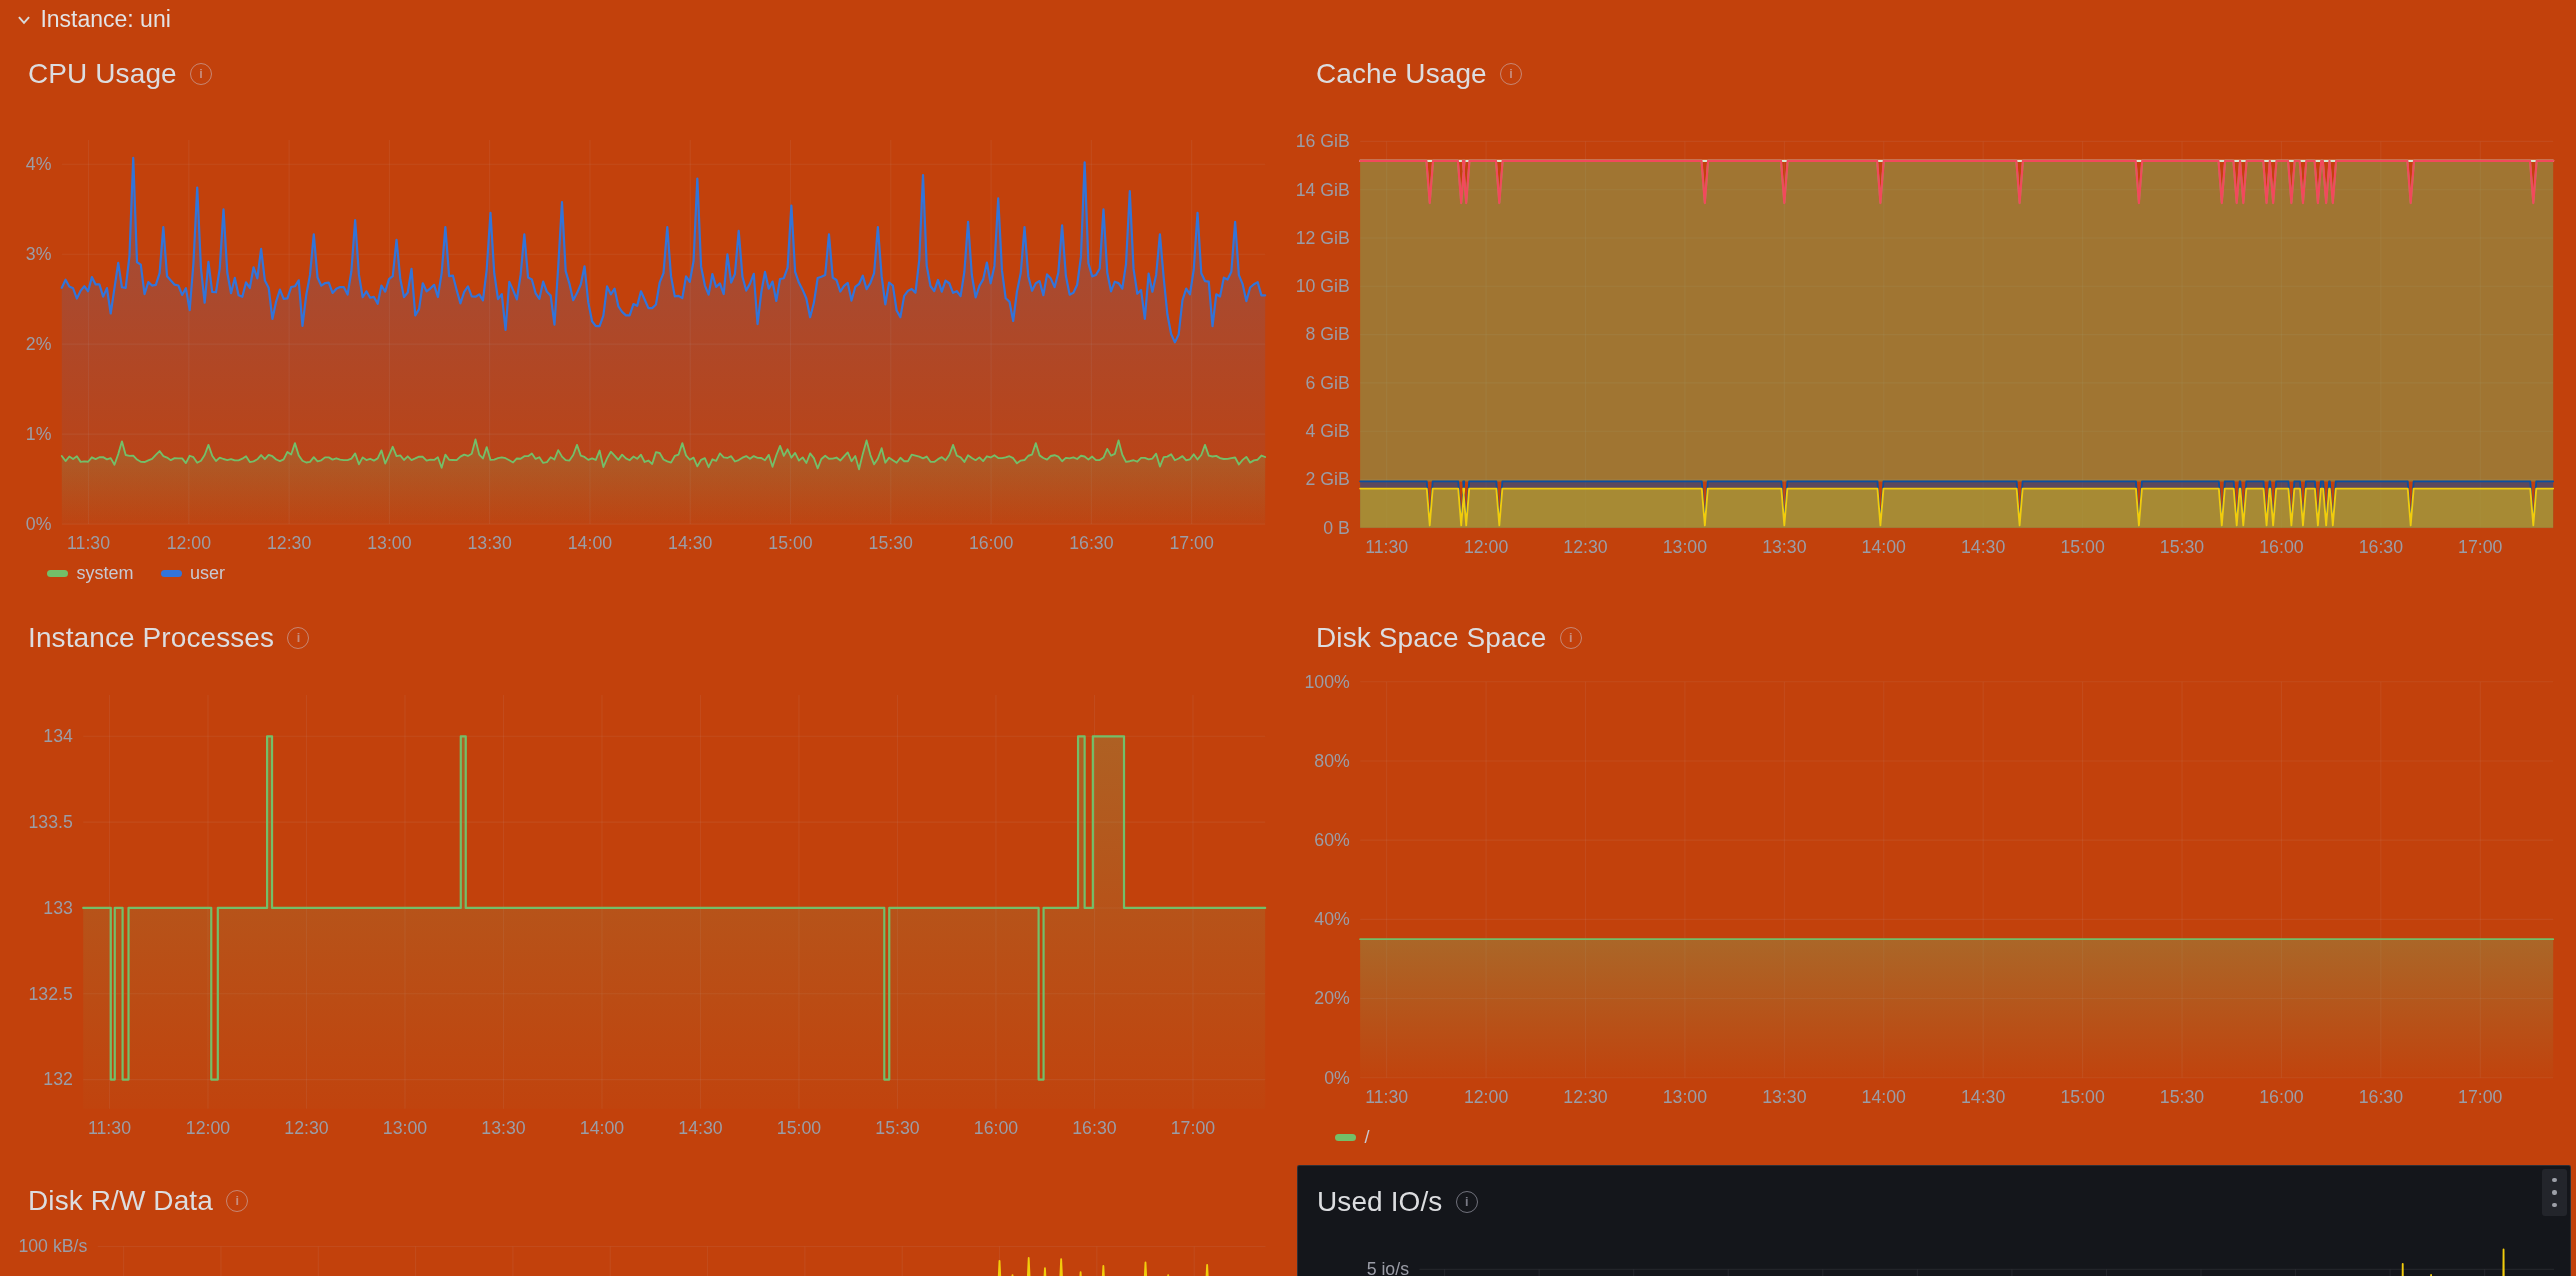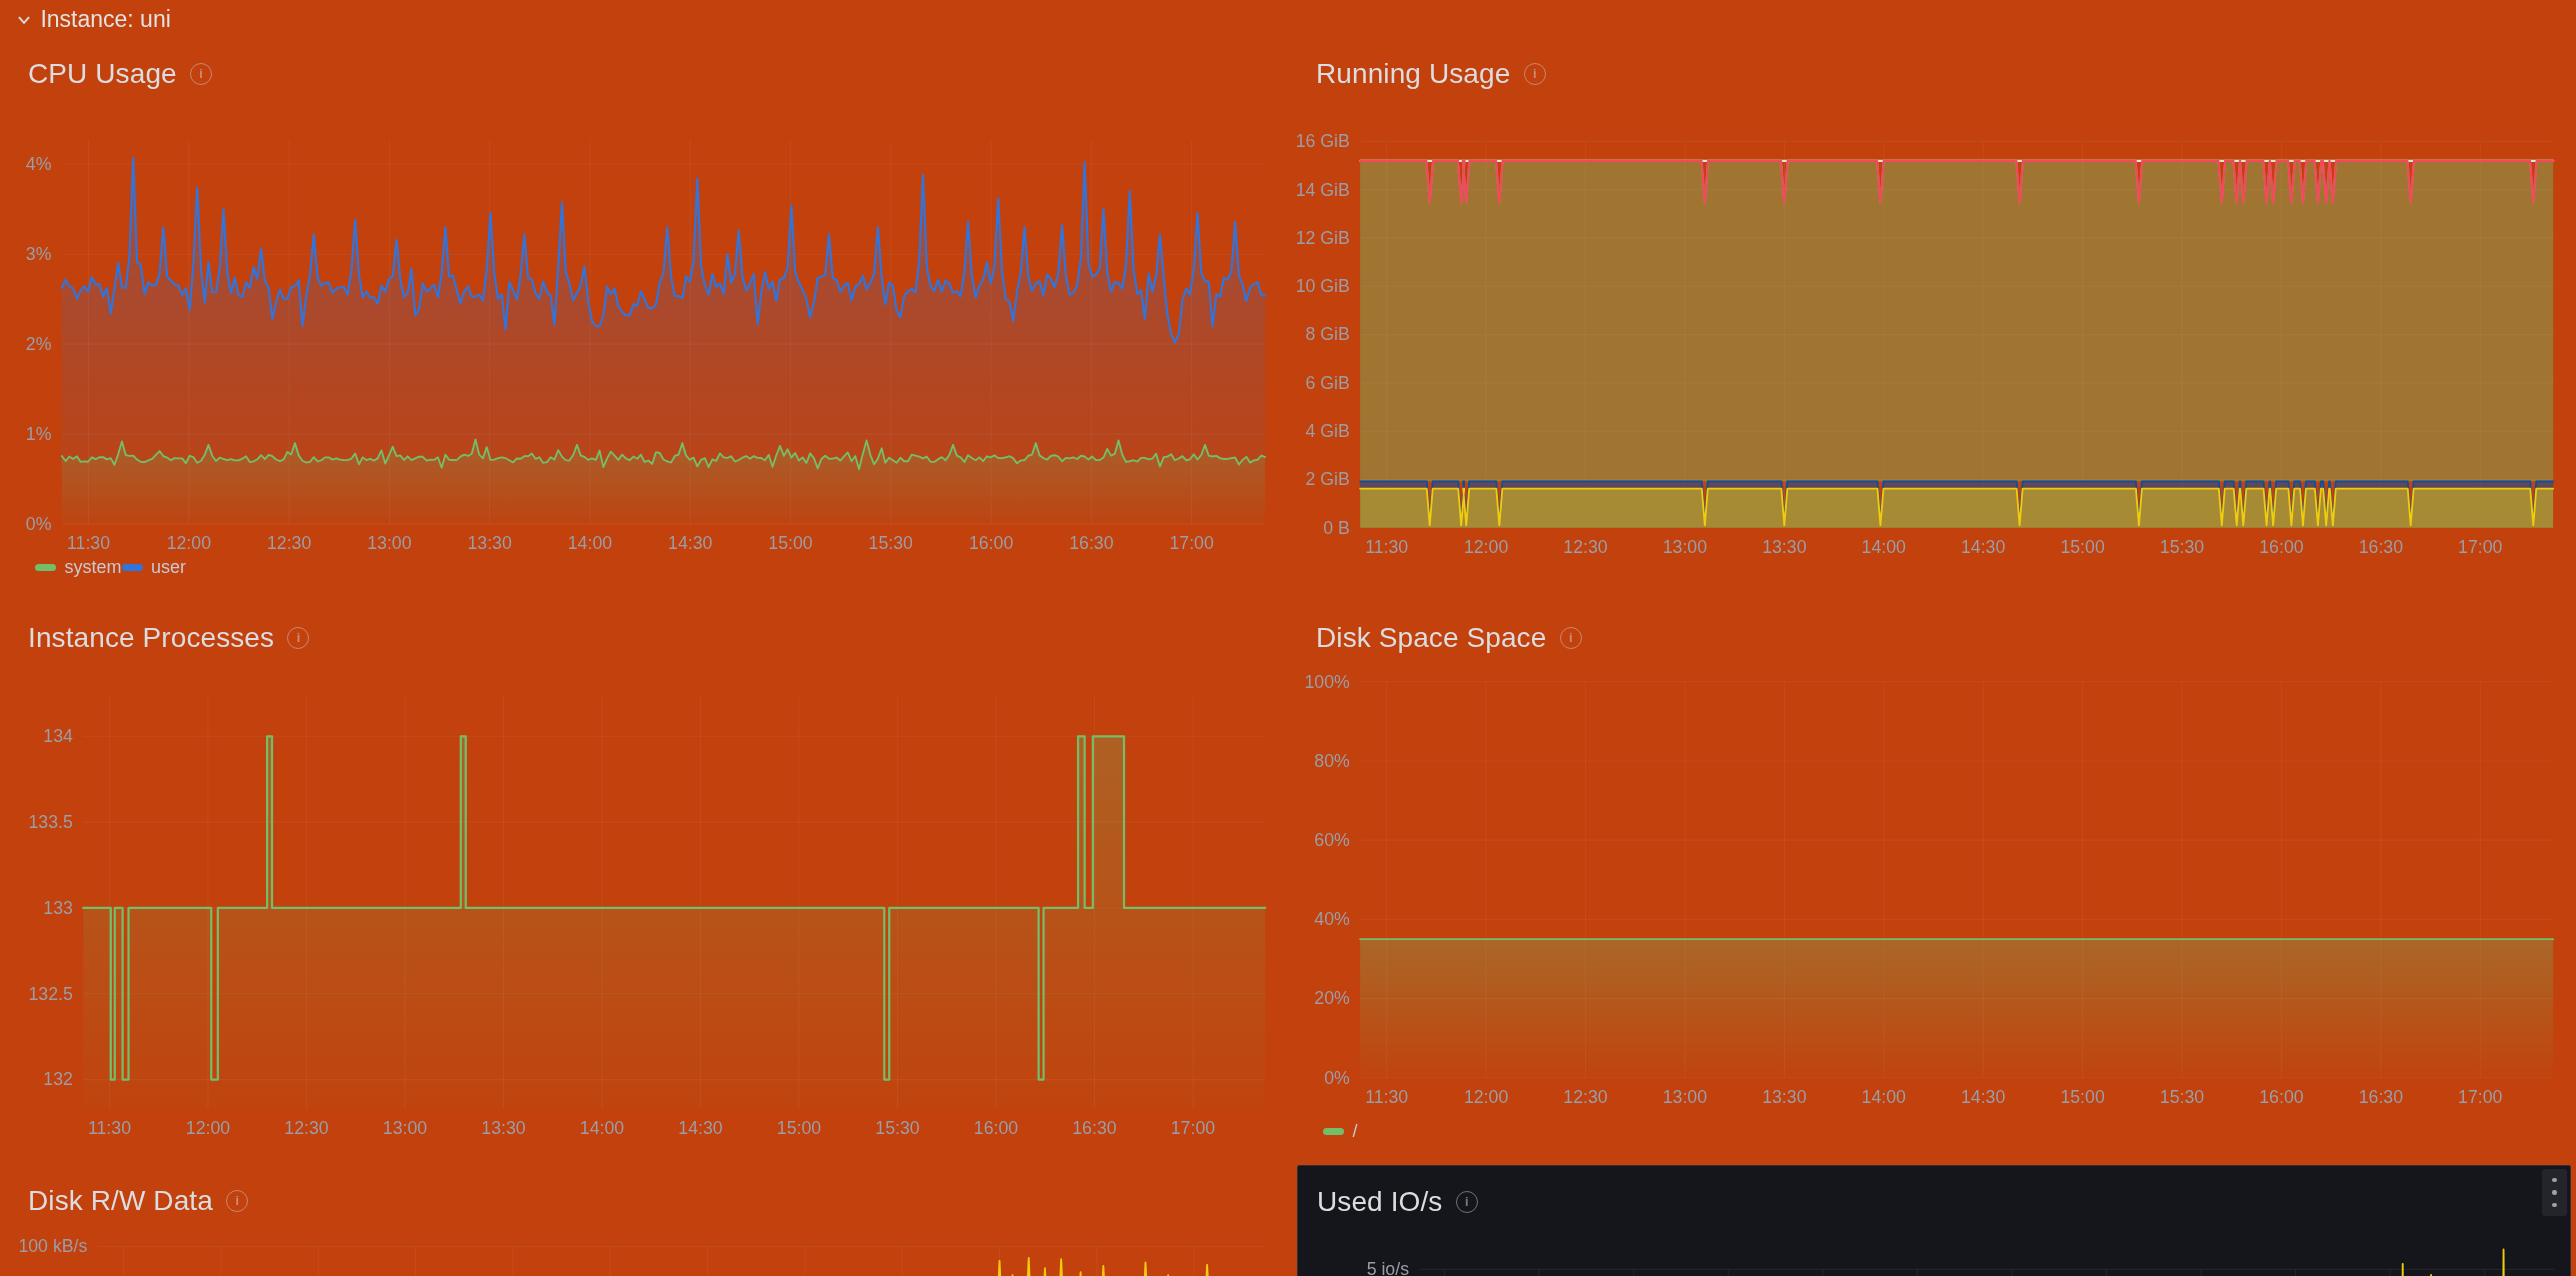--- a/index.html
+++ b/index.html
@@ -11,22 +11,22 @@
   .panel{position:absolute;}
   .panel.outlined{background:#14161b;border:0.7px solid rgba(204,204,220,0.14);border-radius:2.2px;}
   .ptitle{position:absolute;top:22px;left:19px;height:27px;display:flex;align-items:center;gap:13.3px;z-index:2;}
   .ptitle-text{font-size:28px;font-weight:500;color:#dcdde0;letter-spacing:0.1px;cursor:pointer;}
   .info-icon{width:20px;height:20px;border:1.5px solid rgba(204,204,220,.5);border-radius:50%;
     color:rgba(204,204,220,.55);font-size:12.6px;font-weight:bold;display:flex;align-items:center;
     justify-content:center;cursor:pointer;flex:0 0 auto;}
   .chart{position:absolute;left:0;top:0;}
   .chart line.grid{stroke:rgba(204,204,220,0.08);stroke-width:1.5;}
   .chart text.tick{fill:#9b9da7;font-size:24px;font-family:"Liberation Sans",sans-serif;}
-  .legend{position:absolute;top:519px;left:4px;right:0;height:27px;display:flex;align-items:flex-start;
-    padding-left:22px;}
+  .legend{position:absolute;top:519px;left:16px;right:0;height:27px;display:flex;align-items:flex-end;
+    gap:27px;padding-left:22px;}
   .legend .item{display:flex;align-items:center;gap:8.1px;font-size:18px;color:#c8c9d3;cursor:pointer;}
   .legend .swatch{width:21.4px;height:6.7px;border-radius:3.7px;display:inline-block;}
   .kebab{position:absolute;top:3px;right:3px;width:25px;height:47px;background:#23252b;border-radius:3px;
     display:flex;flex-direction:column;align-items:center;justify-content:center;gap:8.1px;cursor:pointer;z-index:3;}
   .kebab i{width:4.4px;height:4.4px;border-radius:50%;background:#9da0a8;}
 </style>
 </head>
 <body>
 
 <div id="root">
@@ -100,21 +100,21 @@
         </div>
         <div class="item">
           <span class="swatch" style="background: rgb(50, 116, 217);"></span>
           <span>user</span>
         </div>
       </div>
   </div>
 
   <div class="panel" style="left:1297px;top:38px;width:1275px;height:557px">
     <div class="ptitle">
-      <span class="ptitle-text">Running Usage</span>
+      <span class="ptitle-text">Cache Usage</span>
       <span class="info-icon">i</span>
     </div>
     <svg class="chart" width="1275" height="557" viewBox="0 0 1725 754">
         <defs></defs>
         <line x1="120.88888888888889" x2="120.88888888888889" y1="140" y2="663" class="grid"></line>
         <text x="120.88888888888889" y="697" text-anchor="middle" class="tick">11:30</text>
         <line x1="255.47222222222223" x2="255.47222222222223" y1="140" y2="663" class="grid"></line>
         <text x="255.47222222222223" y="697" text-anchor="middle" class="tick">12:00</text>
         <line x1="390.05555555555554" x2="390.05555555555554" y1="140" y2="663" class="grid"></line>
         <text x="390.05555555555554" y="697" text-anchor="middle" class="tick">12:30</text>

